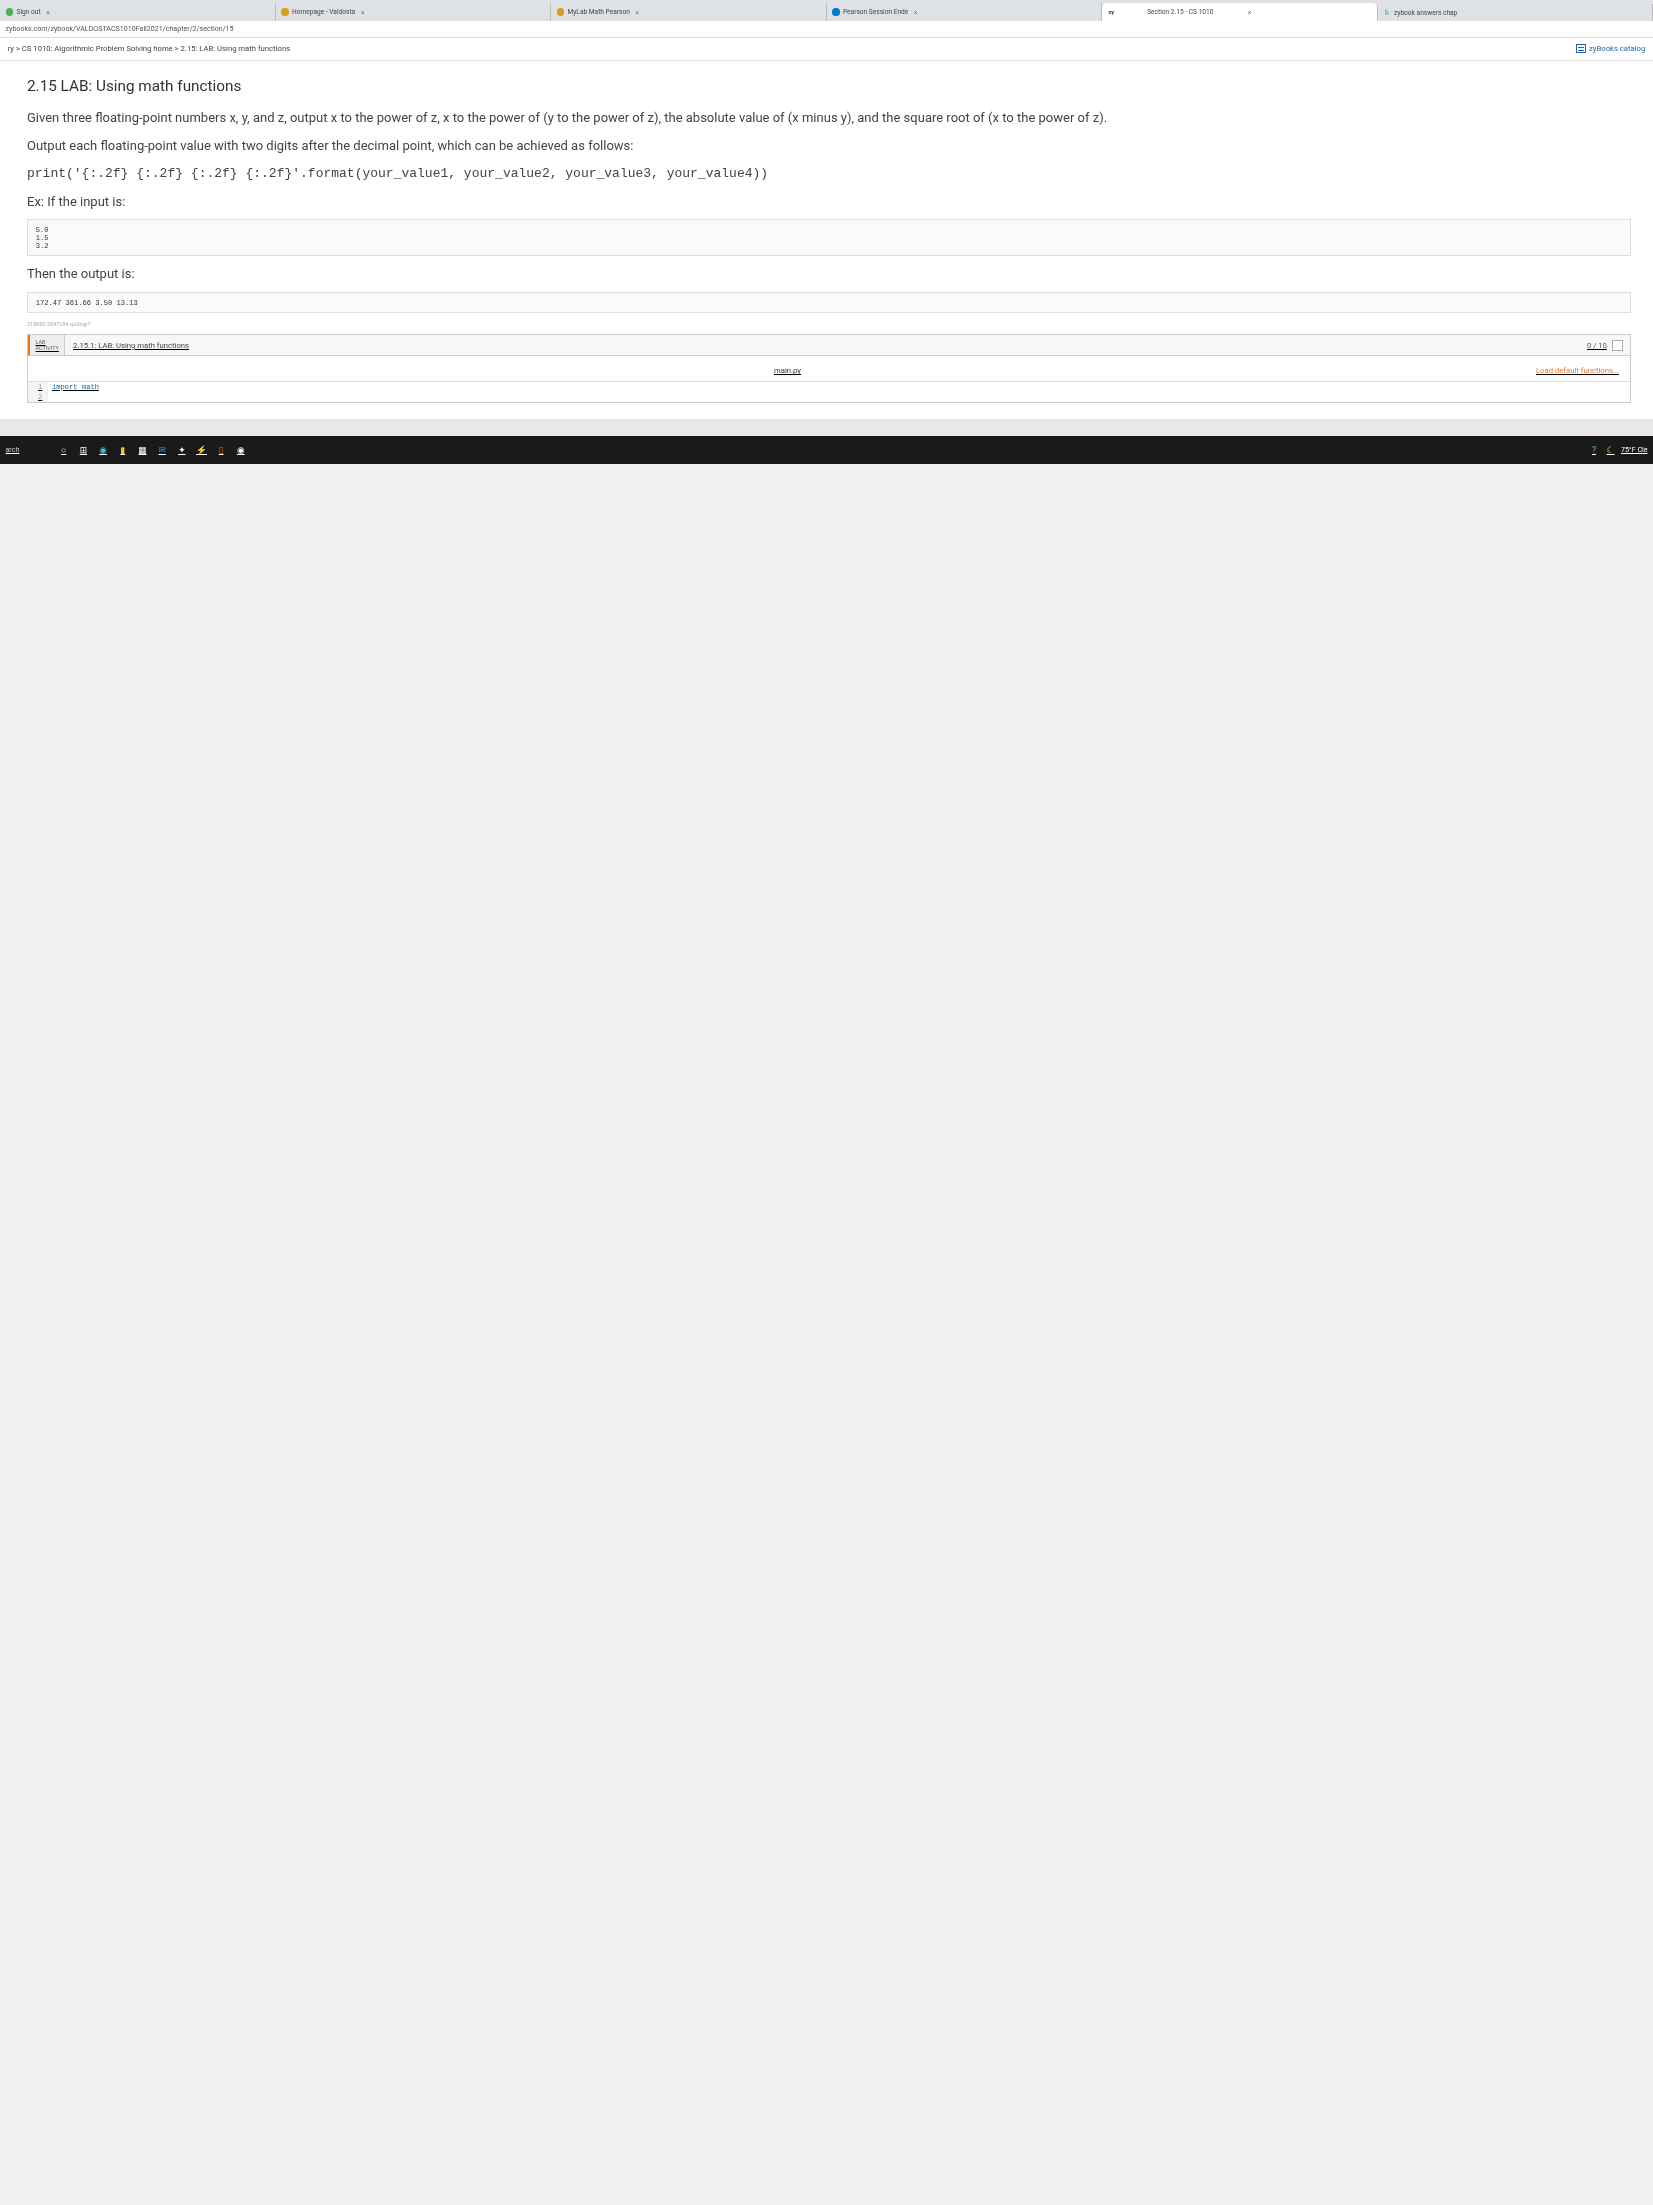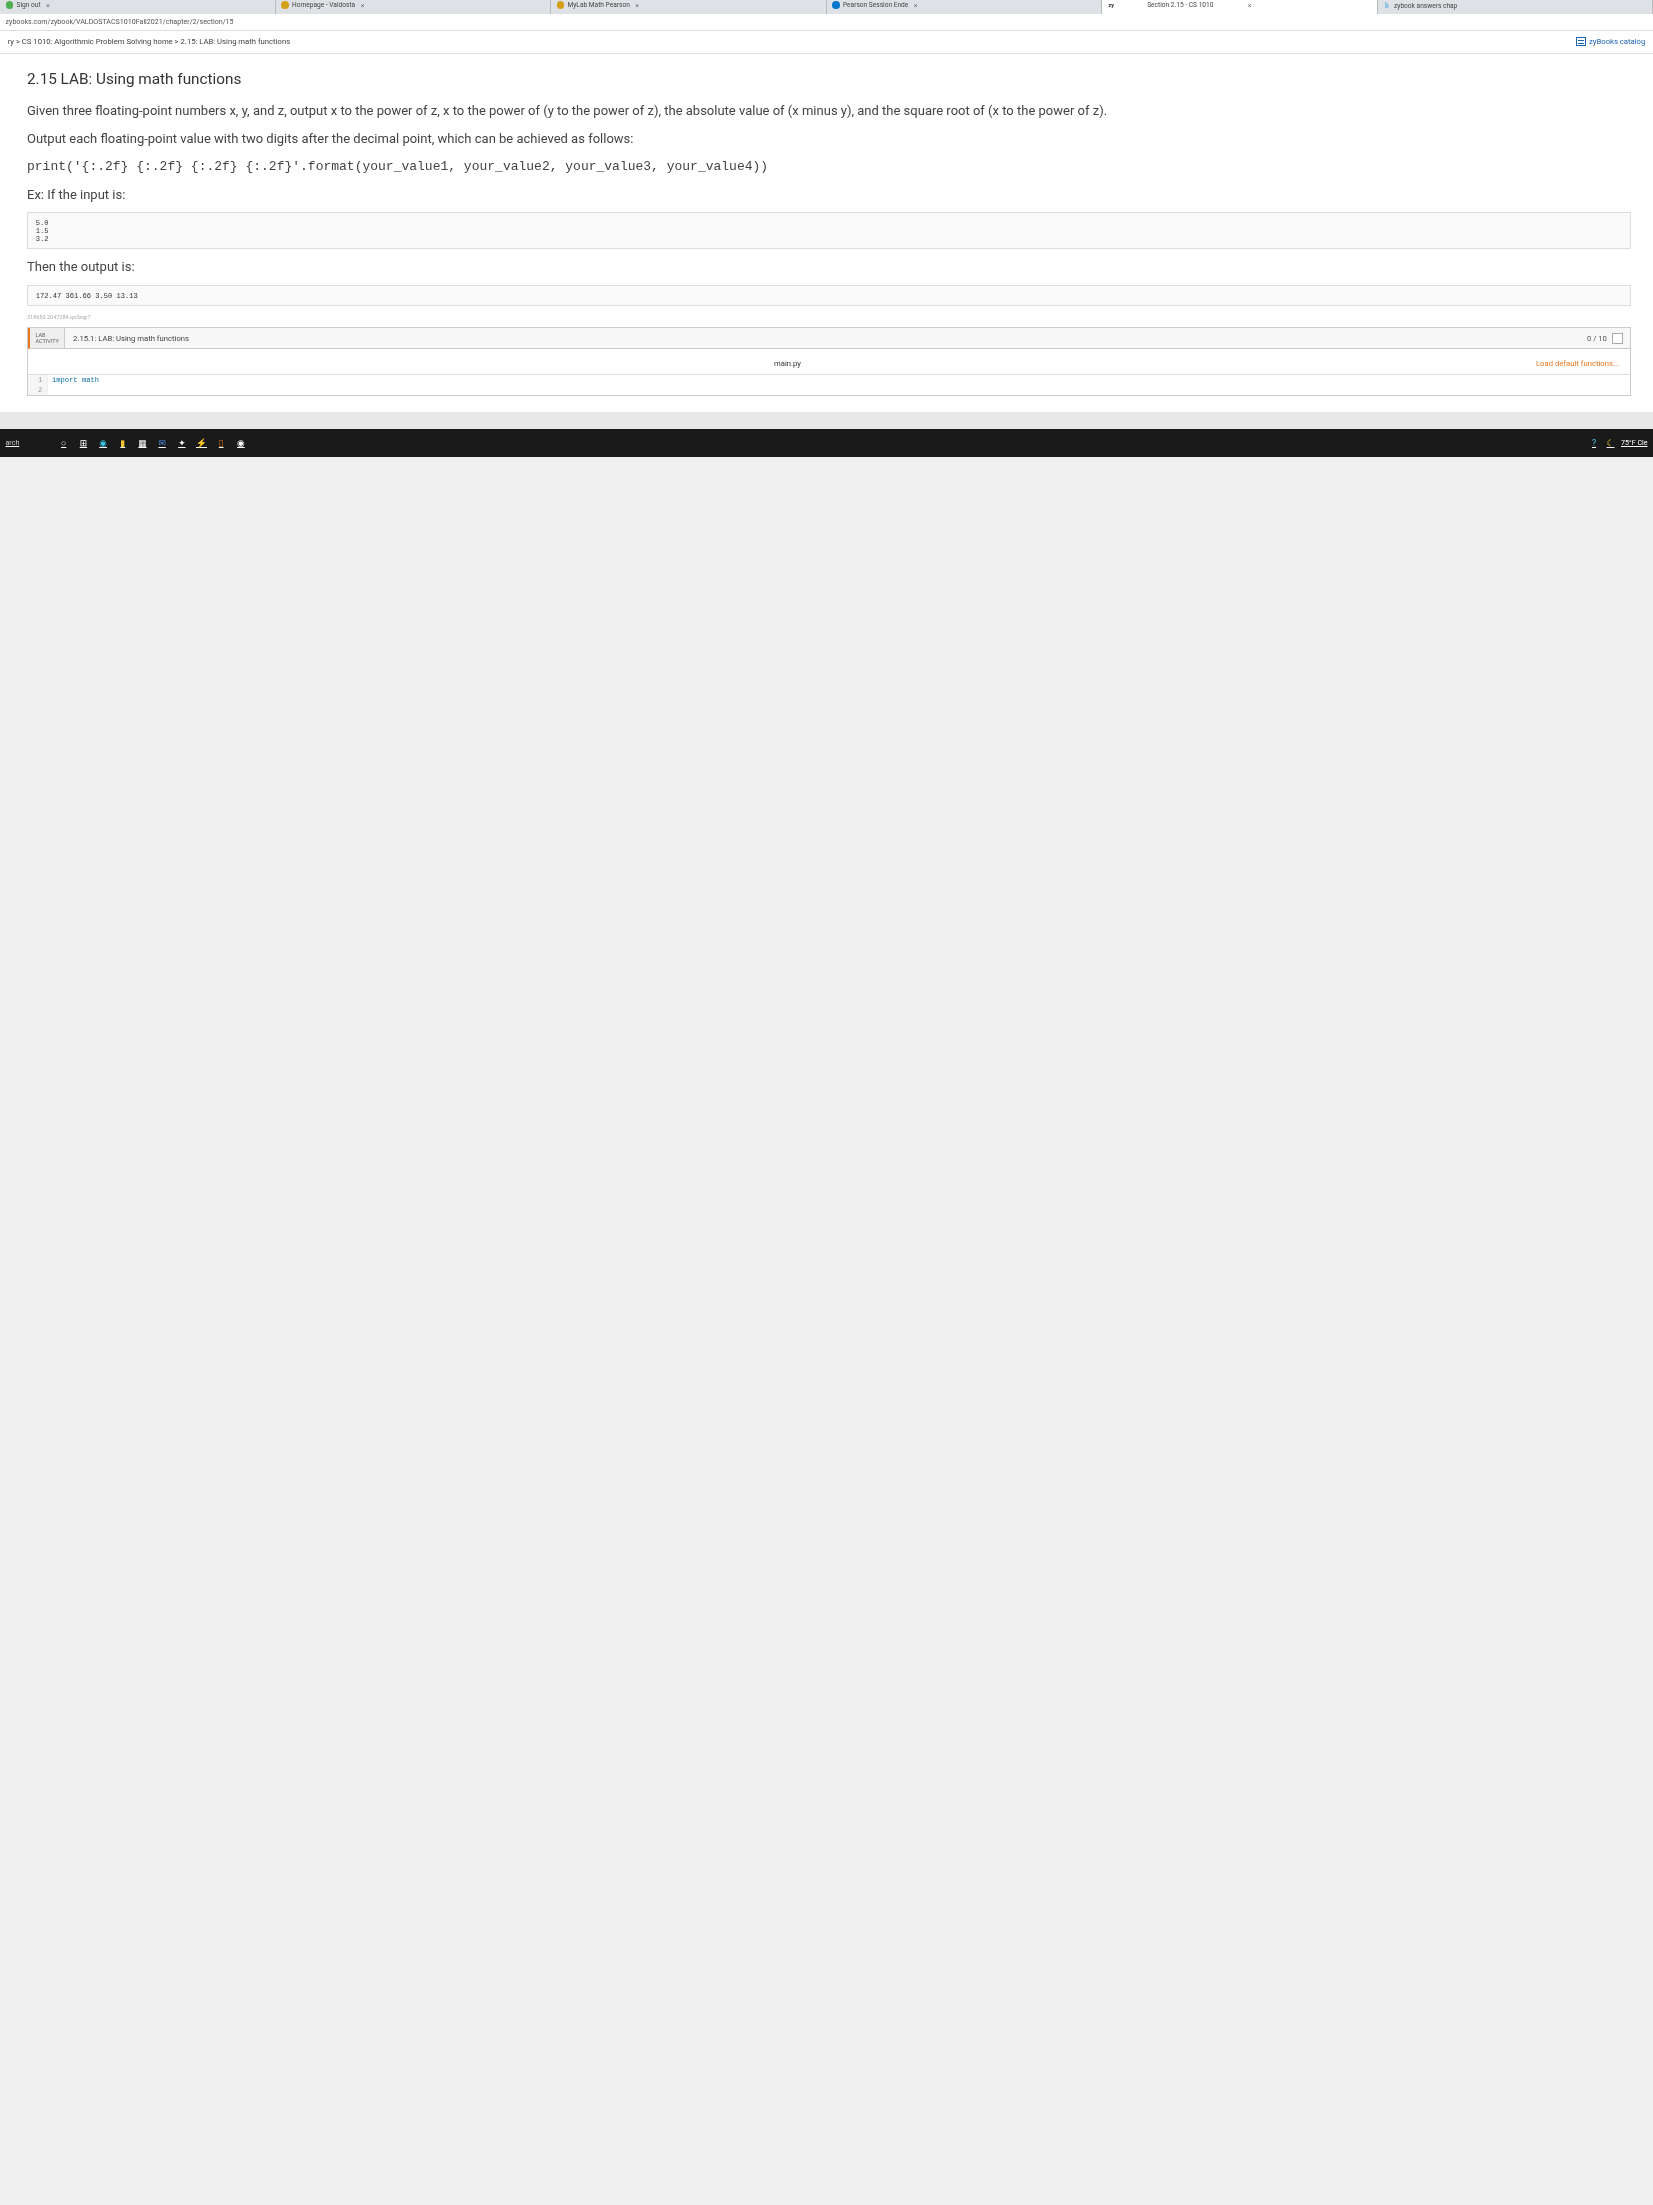--- a/index.html
+++ b/index.html
@@ -8,21 +8,21 @@
   background: #f0f0f0;
   overflow-x: hidden;
 }
 .viewport {
   width: 100%;
   background: #e8e8e8;
 }
 .tab-strip {
   display: flex;
   background: #dee1e6;
-  height: 14px;
+  height: 21px;
   align-items: flex-end;
   overflow: hidden;
 }
 .tab {
   display: flex;
   align-items: center;
   padding: 4.4px 5.5px;
   font-size: 6.6px;
   color: #444;
   border-right: 0.5px solid #bbb;
@@ -129,20 +129,21 @@
   white-space: pre;
 }
 .tiny-id {
   font-size: 5.5px;
   color: #aaa;
   margin: 5.5px 0 7.7px 0;
 }
 .activity-box {
   border: 0.5px solid #ccc;
   margin-top: 7px;
+  text-decoration: underline;
 }
 .activity-header {
   display: flex;
   align-items: stretch;
   border-bottom: 0.5px solid #ccc;
   border-left: 2.2px solid #e87722;
   background: #f7f7f7;
 }
 .activity-tag {
   background: #eee;

